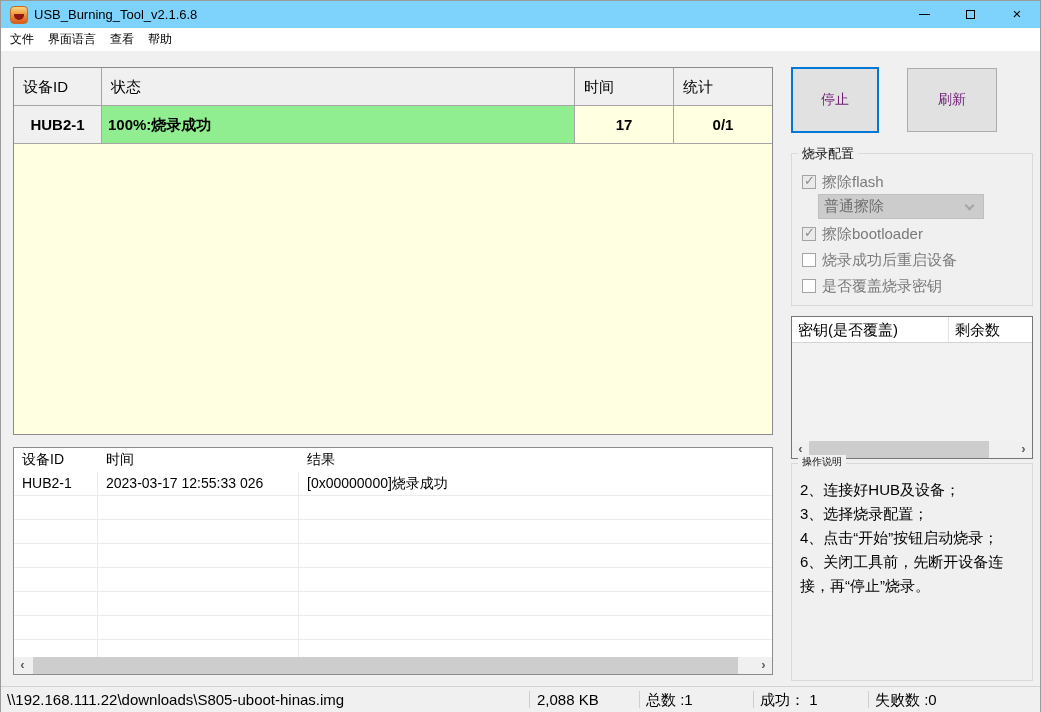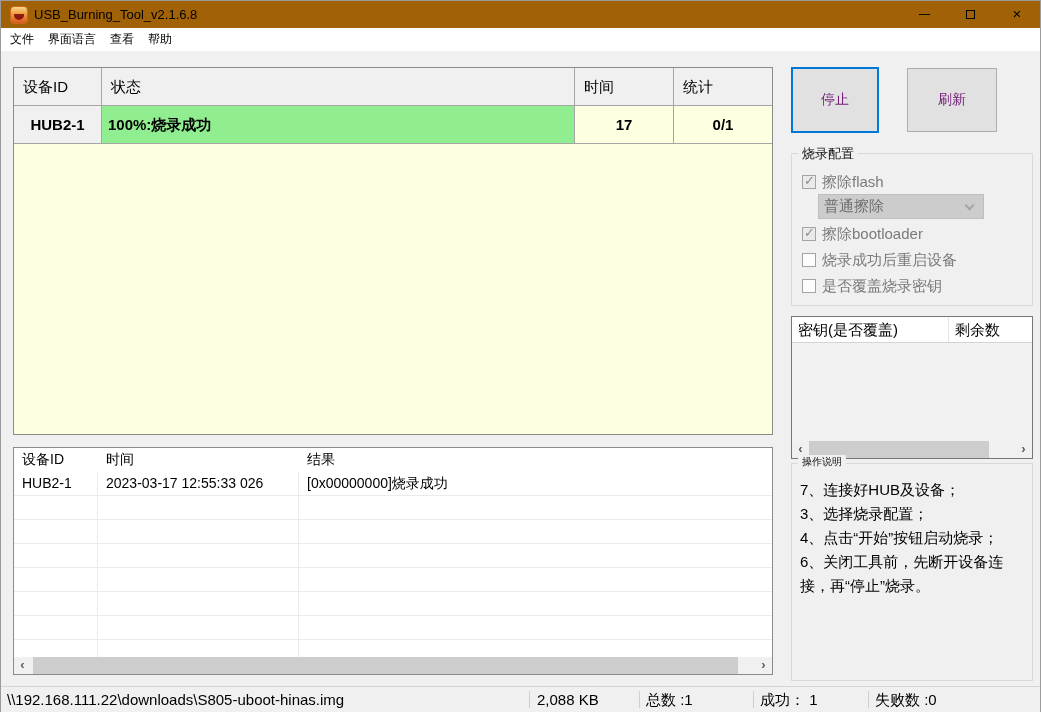--- a/index.html
+++ b/index.html
@@ -12,21 +12,21 @@
   }
   .window {
     position: relative;
     width: 1041px; height: 712px;
     background: #f0f0f0;
     border: 1px solid #9b9b9b;
   }
   
   .titlebar {
     position: absolute; left: 0; top: 0; width: 100%; height: 27px;
-    background: #a16207;
+    background: #7dd3fc;
   }
   .app-icon {
     position: absolute; left: 9px; top: 5px; width: 18px; height: 18px;
     border-radius: 4px;
     background: linear-gradient(180deg, #f7d488 0%, #ef9b3a 45%, #d95b1e 100%);
     border: 1px solid #c96a1d;
   }
   .app-icon::after {
     content: ""; position: absolute; left: 3px; top: 7px; width: 10px; height: 6px;
     background: #8d1a12; border-radius: 0 0 5px 5px;
@@ -244,21 +244,21 @@
       <div class="sb-track">
         <div class="sb-thumb" style="left:0; width:180px;"></div>
       </div>
       <span class="sb-arrow">›</span>
     </div>
   </div>
 
   <div class="groupbox gb-help">
     <span class="gb-label">操作说明</span>
     <div class="help-text">
-      <div class="help-line">7、连接好HUB及设备；</div>
+      <div class="help-line">2、连接好HUB及设备；</div>
       <div class="help-line">3、选择烧录配置；</div>
       <div class="help-line">4、点击“开始”按钮启动烧录；</div>
       <div class="help-line">6、关闭工具前，先断开设备连接，再“停止”烧录。</div>
     </div>
   </div>
 
   <div class="log-table">
     <div class="lt-header">
       <div class="lt-h l-c1">设备ID</div>
       <div class="lt-h l-c2">时间</div>

